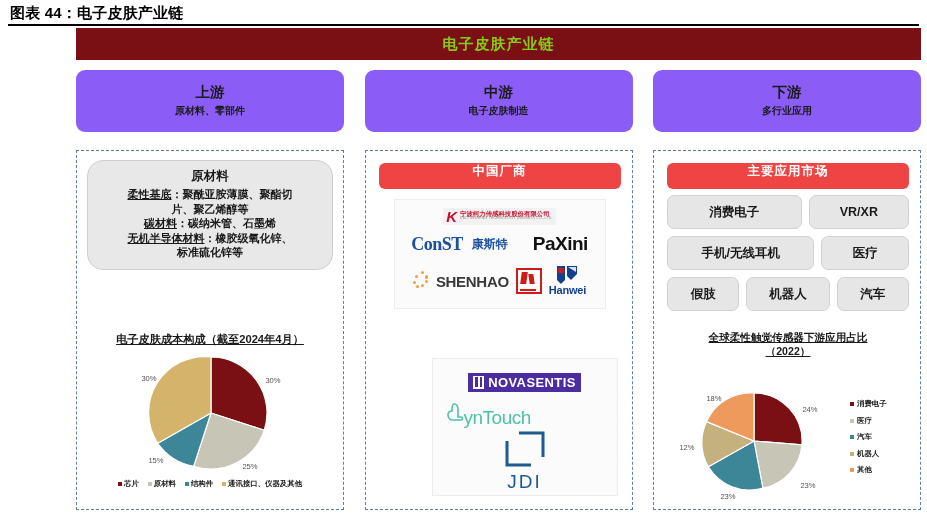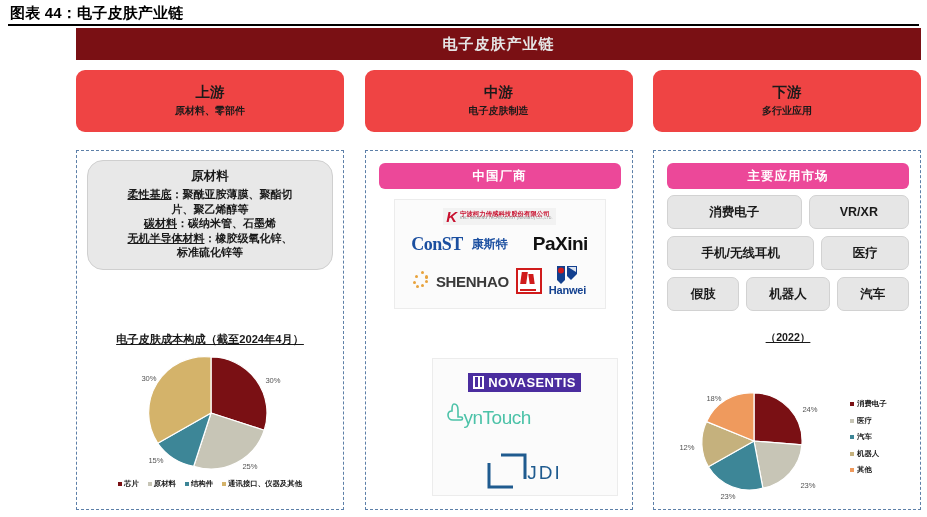--- a/index.html
+++ b/index.html
@@ -20,30 +20,30 @@
     position:absolute;left:8px;top:24px;width:911px;height:1.5px;background:#000;
   }
 
   
   .banner{
     position:absolute;left:76px;top:28px;width:845px;height:32px;
     background:#7a1014;
     display:flex;align-items:center;justify-content:center;
   }
   .banner span{
-    color:#e5e5e5;font-size:15px;font-weight:bold;letter-spacing:1px;
+    color:#84cc16;font-size:15px;font-weight:bold;letter-spacing:1px;
   }
 
   
   .stages{
     position:absolute;left:76px;top:70px;width:845px;height:62px;
     display:flex;justify-content:space-between;
   }
   .stage{
-    width:268px;height:62px;background:#ef4444;border-radius:9px;
+    width:268px;height:62px;background:#8b5cf6;border-radius:9px;
     display:flex;flex-direction:column;align-items:center;justify-content:center;
   }
   .stage .s-main{font-size:14.5px;font-weight:bold;color:#1a1a1a;line-height:1.15;}
   .stage .s-sub{font-size:10px;font-weight:bold;color:#1a1a1a;margin-top:3px;}
 
   
   .cols{
     position:absolute;left:76px;top:150px;width:845px;height:360px;
     display:flex;justify-content:space-between;
   }
@@ -77,22 +77,22 @@
     position:absolute;left:0;top:328px;width:100%;
     display:flex;justify-content:center;gap:9px;
     font-size:7.4px;font-weight:bold;color:#1a1a1a;
   }
   .legendL .li{display:flex;align-items:center;gap:2px;white-space:nowrap;}
   .sw{width:4px;height:4px;display:inline-block;}
 
   
   .hdr-pill{
     position:absolute;left:13px;width:242px;height:26px;
-    background:#ec4899;border-radius:6px;
-    display:flex;align-items:center;justify-content:center;
+    background:#ef4444;border-radius:6px;
+    display:flex;justify-content:center;
   }
   .hdr-pill span{color:#fff;font-size:12.5px;font-weight:bold;letter-spacing:1px;}
 
   .logo-panel{
     position:absolute;background:#fbfbfb;border:1px solid #ececec;
     box-sizing:border-box;
   }
   .logo-row{display:flex;align-items:center;justify-content:center;}
 
   
@@ -294,21 +294,21 @@
       </div>
       <div class="logo-row" style="height:38px;justify-content:flex-start;padding-left:14px;">
         <span style="display:inline-block;">
           <svg width="17" height="26" viewBox="0 0 17 26">
               <path d="M7 1 C10 1 11 4 11 7 L11 14 L14 14 C16 14 16 17 14 17 L6 17 C3 17 1 15 1 12 C1 9 3 8 5 8 L5 7 C5 4 5 1 7 1 Z" fill="none" stroke="#4cc2a8" stroke-width="1.6"></path>
             </svg>
         </span>
         <span class="syntouch">ynTouch</span>
       </div>
       <div class="logo-row" style="height:56px;gap:12px;align-items:flex-end;padding-bottom:4px;">
-        <span style="display:flex;flex-direction:row;align-items:center;">
+        <span style="display:flex;flex-direction:column;align-items:center;">
           <span>
             <svg width="40" height="36" viewBox="0 0 40 36">
                 <path d="M14 2 H38 V26" fill="none" stroke="#1f5b8f" stroke-width="3"></path>
                 <path d="M26 34 H2 V10" fill="none" stroke="#1f5b8f" stroke-width="3"></path>
               </svg>
           </span>
           <span class="jdi">JDI</span>
         </span>
       </div>
     </div>
@@ -330,20 +330,21 @@
         <div class="app" style="flex:1">医疗</div>
       </div>
       <div class="apps-row">
         <div class="app" style="flex:1">假肢</div>
         <div class="app" style="flex:1.15">机器人</div>
         <div class="app" style="flex:1">汽车</div>
       </div>
     </div>
 
     <div class="pieR-title">
+      <div>全球柔性触觉传感器下游应用占比</div>
       <div>（2022）</div>
     </div>
 
     <div class="pieR-wrap">
       <svg viewBox="0 0 190 118" width="190" height="118">
 
         <path d="M96 58 L96 10 A48 48 0 0 1 143.9 61.8 Z" fill="#7a1014" stroke="#fff" stroke-width="1.2"></path>
 
         <path d="M96 58 L143.9 61.8 A48 48 0 0 1 104.9 105.2 Z" fill="#c7c5b6" stroke="#fff" stroke-width="1.2"></path>
 

